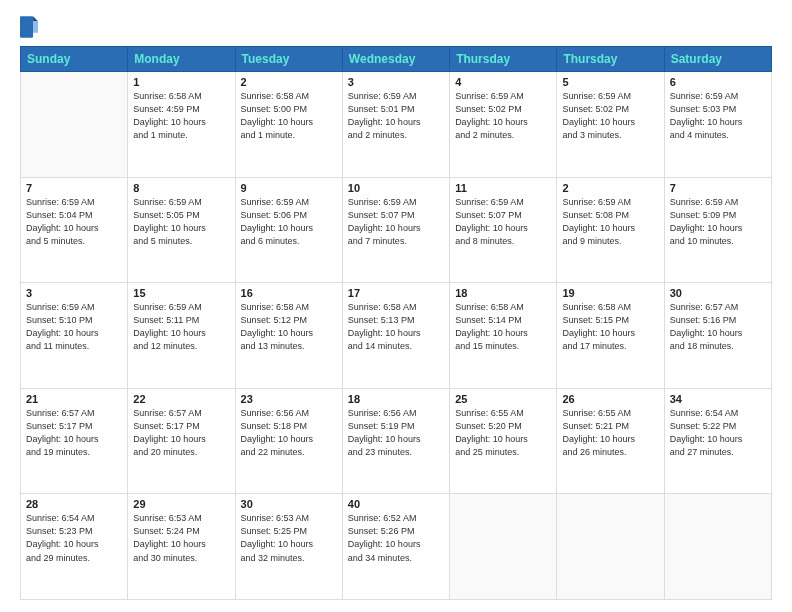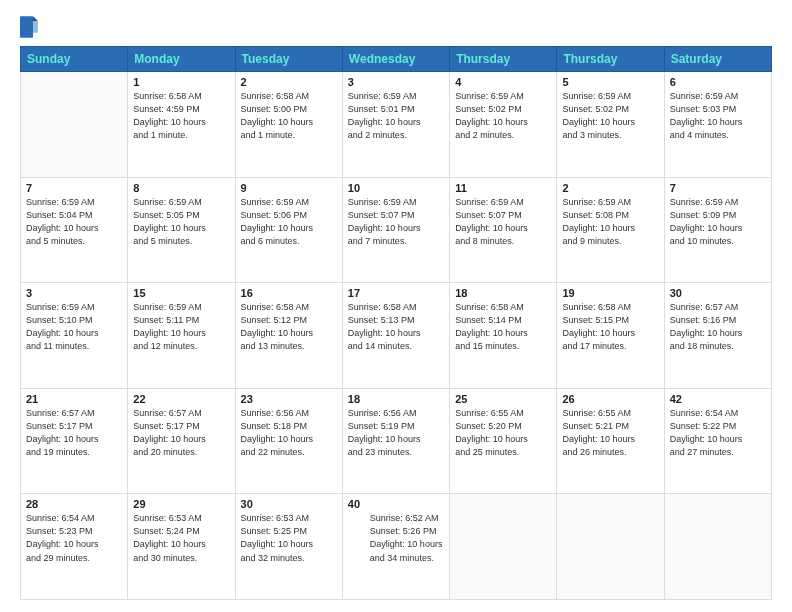--- a/index.html
+++ b/index.html
@@ -320,21 +320,21 @@
 and 25 minutes.</div>
           </td>
           <td>
             <span class="day-num">26</span>
             <div class="day-info" style="white-space: pre-line;">Sunrise: 6:55 AM
 Sunset: 5:21 PM
 Daylight: 10 hours
 and 26 minutes.</div>
           </td>
           <td>
-            <span class="day-num">42</span>
+            <span class="day-num">34</span>
             <div class="day-info" style="white-space: pre-line;">Sunrise: 6:54 AM
 Sunset: 5:22 PM
 Daylight: 10 hours
 and 27 minutes.</div>
           </td>
         </tr>
         <tr>
           <td>
             <span class="day-num">28</span>
             <div class="day-info" style="white-space: pre-line;">Sunrise: 6:54 AM
@@ -351,21 +351,21 @@
           </td>
           <td>
             <span class="day-num">30</span>
             <div class="day-info" style="white-space: pre-line;">Sunrise: 6:53 AM
 Sunset: 5:25 PM
 Daylight: 10 hours
 and 32 minutes.</div>
           </td>
           <td>
             <span class="day-num">40</span>
-            <div class="day-info" style="white-space: pre-line; margin-left: 22px;">Sunrise: 6:52 AM
+            <div class="day-info" style="white-space: pre-line;">Sunrise: 6:52 AM
 Sunset: 5:26 PM
 Daylight: 10 hours
 and 34 minutes.</div>
           </td>
           <td class="empty-cell"></td>
           <td class="empty-cell"></td>
           <td class="empty-cell"></td>
         </tr>
       </tbody>
   </table>

